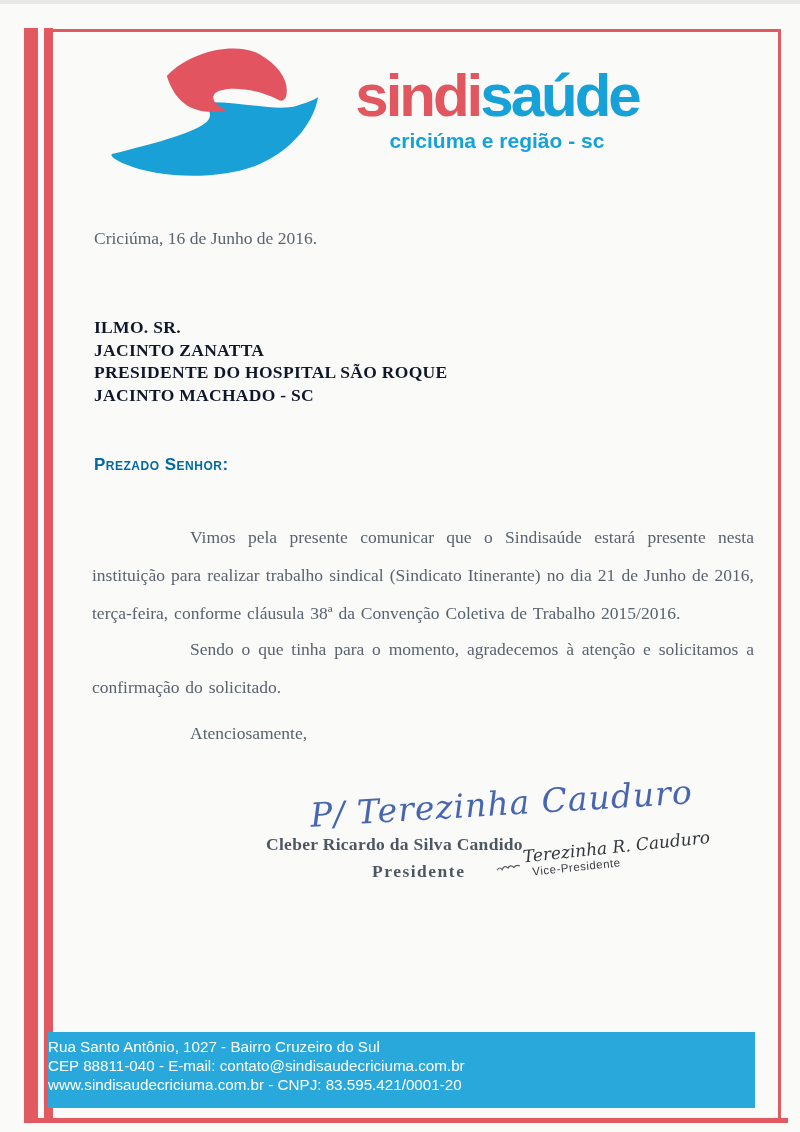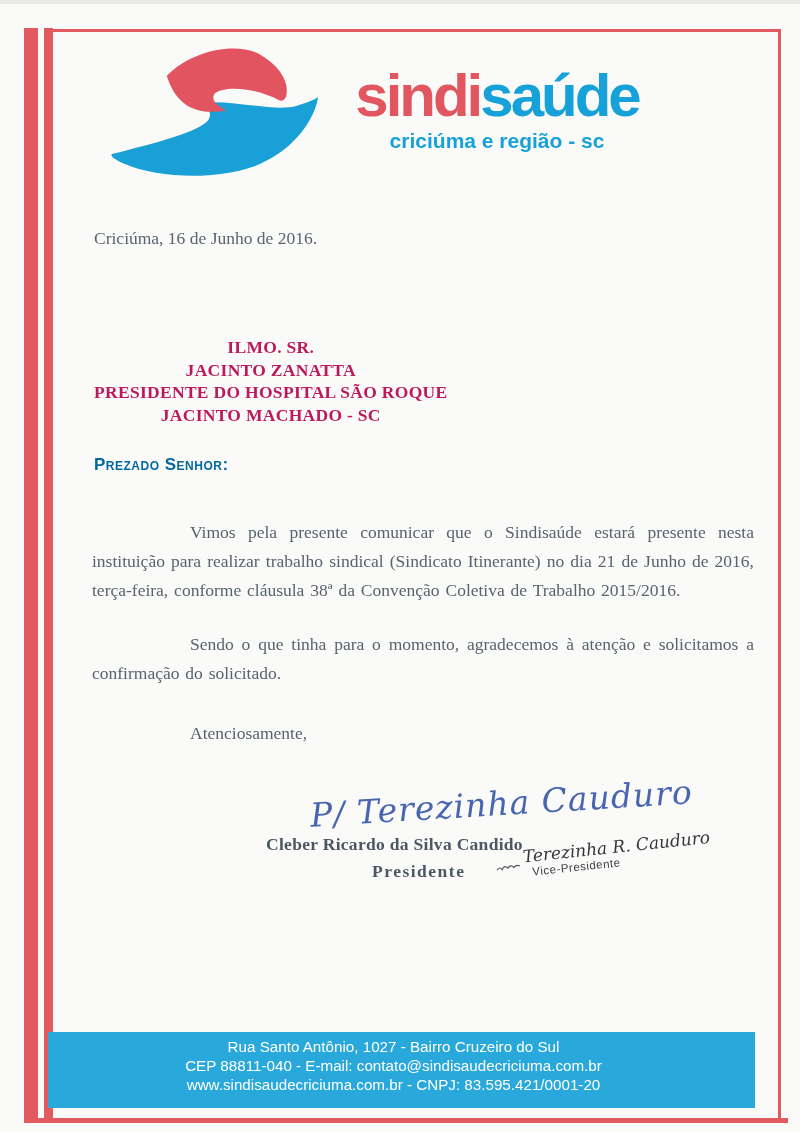--- a/index.html
+++ b/index.html
@@ -31,26 +31,26 @@
   .wordmark .w1{color:#e2575f;}
   .wordmark .w2{color:#16a2d8;}
   .logo-subtitle{
     position:absolute;left:342px;top:125px;width:310px;
     font-family:"Liberation Sans", sans-serif;
     font-weight:bold;font-size:21px;color:#16a2d8;text-align:center;
   }
 
   
   .dateline{position:absolute;left:94px;top:224px;font-size:17.5px;color:#5a6470;}
-  .recipient{position:absolute;left:94px;top:332px;font-size:17.5px;font-weight:bold;
-    line-height:22.5px;color:#be185d;letter-spacing:.3px;text-align:center;}
+  .recipient{position:absolute;left:94px;top:312px;font-size:17.5px;font-weight:bold;
+    line-height:22.5px;color:#0f172a;letter-spacing:.3px;}
   .salutation{position:absolute;left:94px;top:451px;
     font-family:"Liberation Sans", sans-serif;font-variant:small-caps;
     font-weight:700;font-size:17px;color:#0369a1;letter-spacing:.5px;}
-  .para{position:absolute;left:92px;width:662px;font-size:17.5px;line-height:29px;
+  .para{position:absolute;left:92px;width:662px;font-size:17.5px;line-height:38px;
     color:#59636e;text-align:justify;text-indent:98px;word-spacing:1.5px;}
   .para1{top:514px;}
   .para2{top:626px;}
   .closing{position:absolute;left:190px;top:719px;font-size:17.5px;color:#59636e;}
 
   
   .sig-script{position:absolute;left:310px;top:780px;white-space:nowrap;
     font-family:"DejaVu Serif", serif;font-style:italic;font-size:33px;
     color:#4866b0;transform:rotate(-3.5deg);letter-spacing:1px;}
   .signer-name{position:absolute;left:266px;top:830px;font-size:17.5px;
@@ -62,21 +62,21 @@
   .stamp-name{font-family:"DejaVu Serif", serif;font-style:italic;font-size:17px;
     margin-left:26px;white-space:nowrap;}
   .stamp-title{font-family:"Liberation Sans", sans-serif;font-size:11.5px;
     margin-left:34px;letter-spacing:.5px;color:#3c4046;}
 
   
   .footer-band{
     position:absolute;left:48px;top:1028px;width:707px;height:76px;
     background:#29a8dc;color:#ffffff;
     font-family:"Liberation Sans", sans-serif;font-size:15.2px;line-height:19px;
-    text-align:center;padding:5px 16px 0 0;box-sizing:border-box;
+    text-align:left;padding:5px 16px 0 0;box-sizing:border-box;
   }
 </style>
 </head>
 <body>
 
 <div class="page">
 
   <div class="stripe stripe-outer"></div>
   <div class="stripe stripe-inner"></div>
   <div class="stripe line-top"></div>

